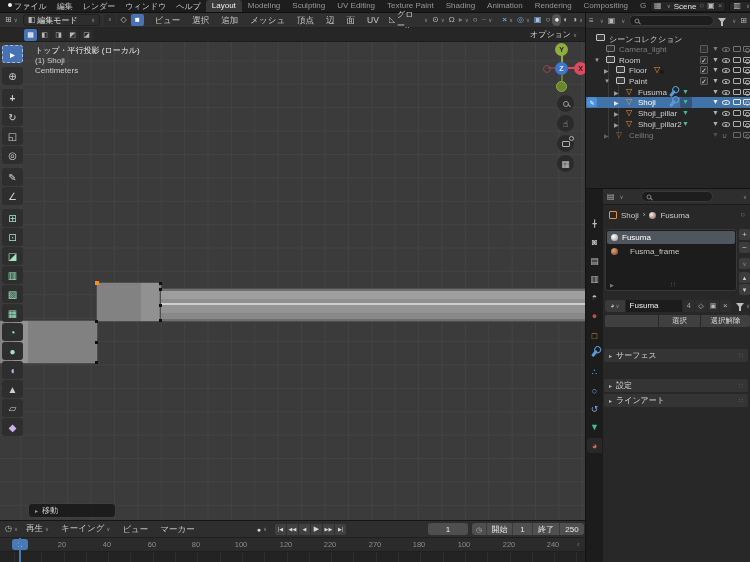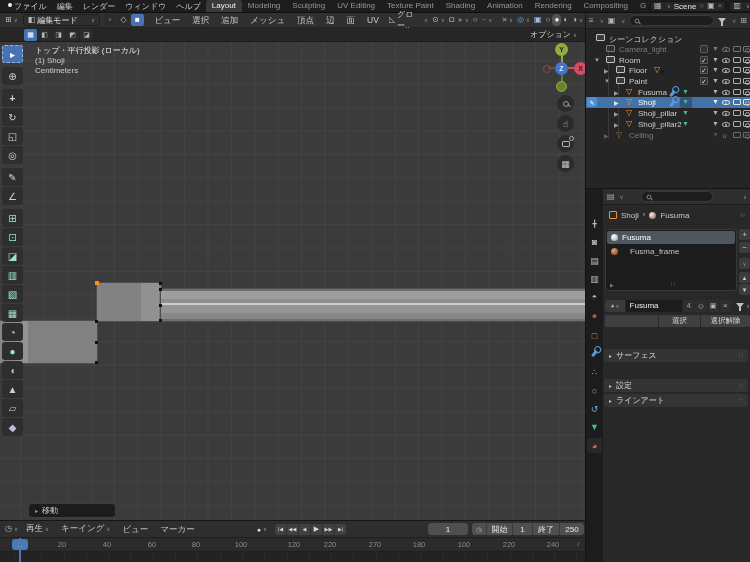--- a/index.html
+++ b/index.html
@@ -615,21 +615,21 @@
         <span class="seg" style="width:24px;border-right:none">250</span>
       </span>
     </div>
     <div id="tl-ruler">
       <span class="abs" style="left:12px;top:1px;width:16px;height:11px;background:#4a7ab5;border-radius:3px;color:#fff;font-size:7.5px;display:flex;align-items:center;justify-content:center">1</span>
       <span class="tick" style="left:62px">20</span>
       <span class="tick" style="left:107px">40</span>
       <span class="tick" style="left:152px">60</span>
       <span class="tick" style="left:196px">80</span>
       <span class="tick" style="left:241px">100</span>
-      <span class="tick" style="left:294px">120</span>
+      <span class="tick" style="left:286px">120</span>
       <span class="tick" style="left:330px">220</span>
       <span class="tick" style="left:375px">270</span>
       <span class="tick" style="left:419px">180</span>
       <span class="tick" style="left:464px">100</span>
       <span class="tick" style="left:509px">220</span>
       <span class="tick" style="left:553px">240</span>
       <span class="abs" style="left:577px;top:2px;color:#777;font-size:8px">‹</span>
     </div>
     <div id="tl-band"></div>
     <div class="abs" style="left:19px;top:17px;width:2px;height:25px;background:#4a7ab5"></div>

